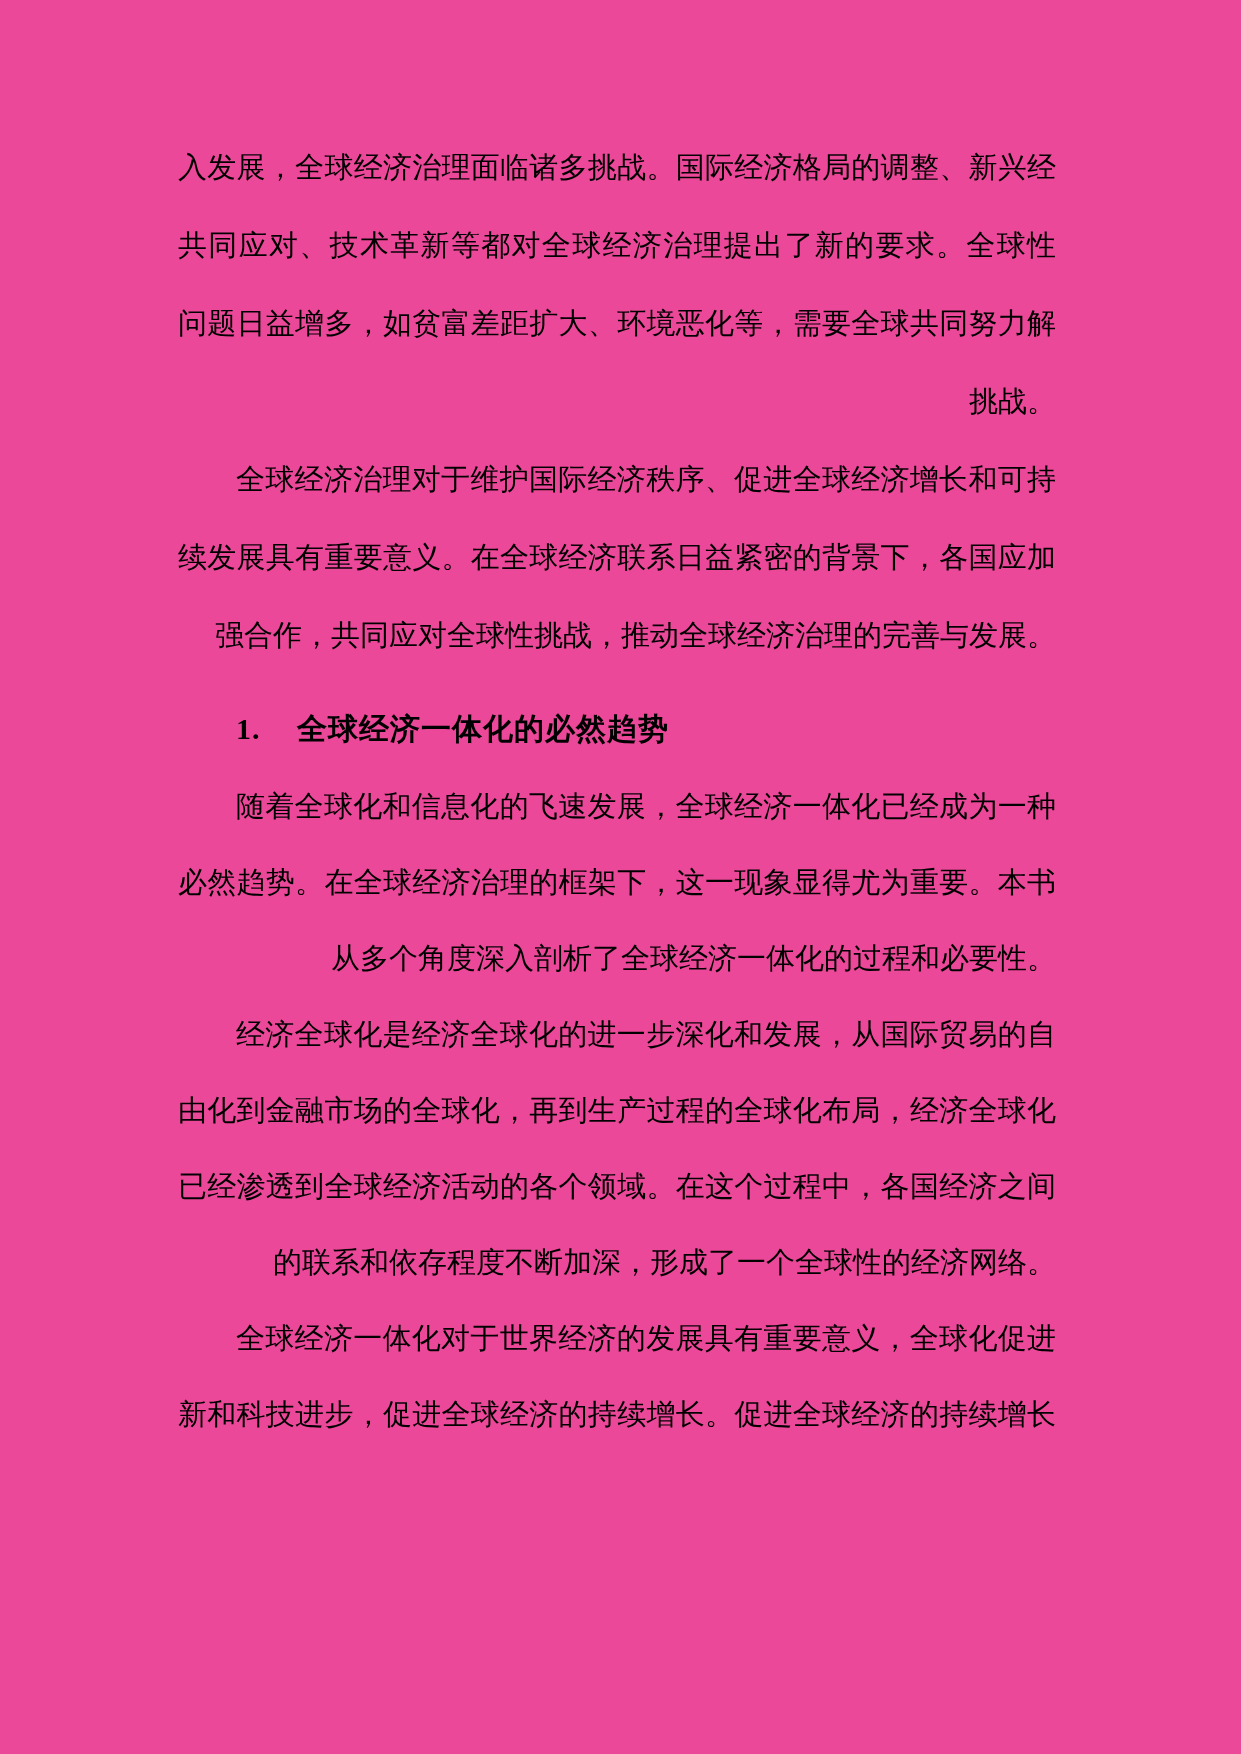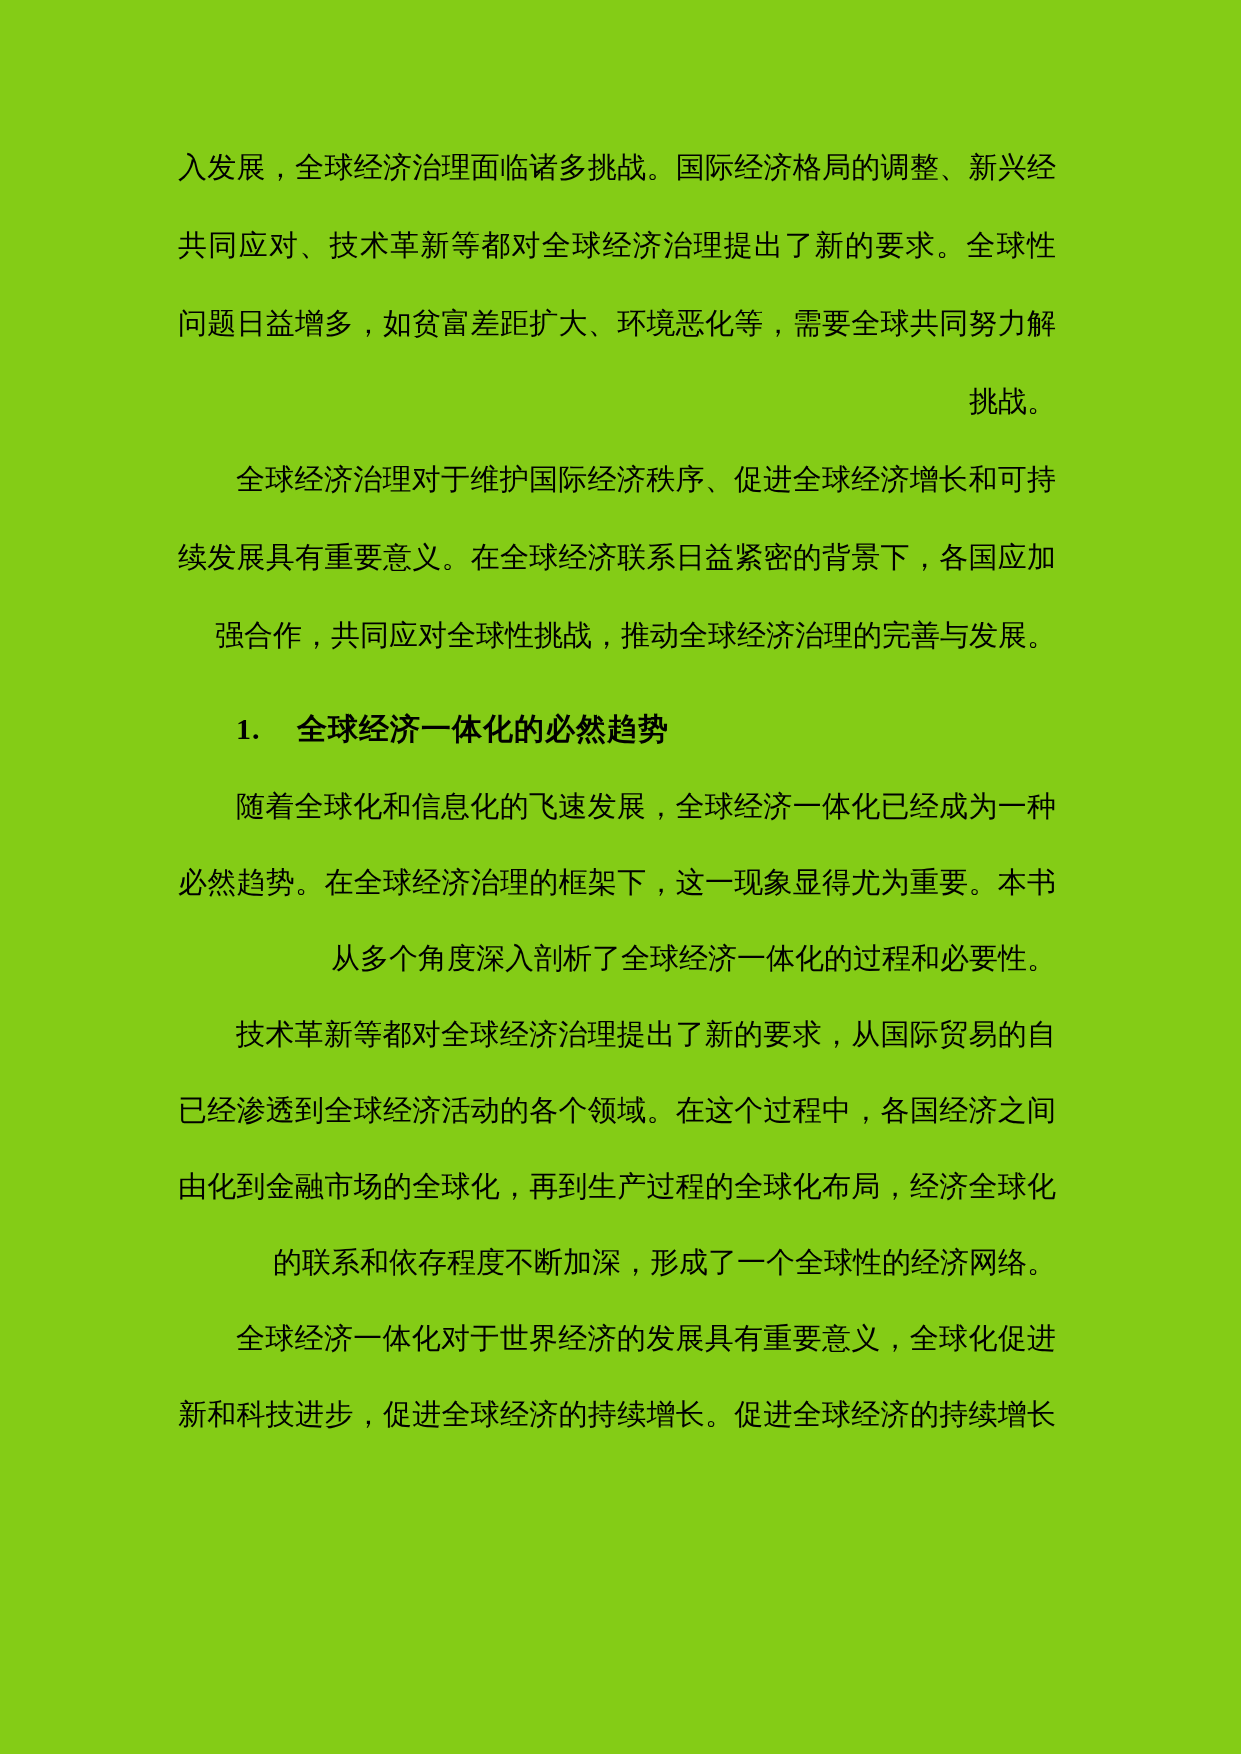--- a/index.html
+++ b/index.html
@@ -6,21 +6,21 @@
     margin: 0;
     padding: 0;
   }
   body {
     background: #ffffff;
   }
   .page {
     position: relative;
     width: 1241px;
     height: 1754px;
-    background: #84cc16;
+    background: #ec4899;
     overflow: hidden;
   }
   .doc {
     position: absolute;
     left: 178px;
     top: 128px;
     width: 878px;
     font-family: "Liberation Serif", "DejaVu Serif", serif;
     font-size: 29px;
     color: #000000;
@@ -85,22 +85,22 @@
 
     <div class="heading">
       <span class="hnum">1.</span>
       <span class="htext">全球经济一体化的必然趋势</span>
     </div>
 
     <div class="line tight full indent">随着全球化和信息化的飞速发展，全球经济一体化已经成为一种</div>
     <div class="line tight full">必然趋势。在全球经济治理的框架下，这一现象显得尤为重要。本书</div>
     <div class="line tight last">从多个角度深入剖析了全球经济一体化的过程和必要性。</div>
 
-    <div class="line tight full indent">技术革新等都对全球经济治理提出了新的要求，从国际贸易的自</div>
+    <div class="line tight full indent">经济全球化是经济全球化的进一步深化和发展，从国际贸易的自</div>
+    <div class="line tight full">由化到金融市场的全球化，再到生产过程的全球化布局，经济全球化</div>
     <div class="line tight full">已经渗透到全球经济活动的各个领域。在这个过程中，各国经济之间</div>
-    <div class="line tight full">由化到金融市场的全球化，再到生产过程的全球化布局，经济全球化</div>
     <div class="line tight last">的联系和依存程度不断加深，形成了一个全球性的经济网络。</div>
 
     <div class="line tight full indent">全球经济一体化对于世界经济的发展具有重要意义，全球化促进</div>
     <div class="line tight full">新和科技进步，促进全球经济的持续增长。促进全球经济的持续增长</div>
 
   </div>
 </div>
 
 </body></html>

